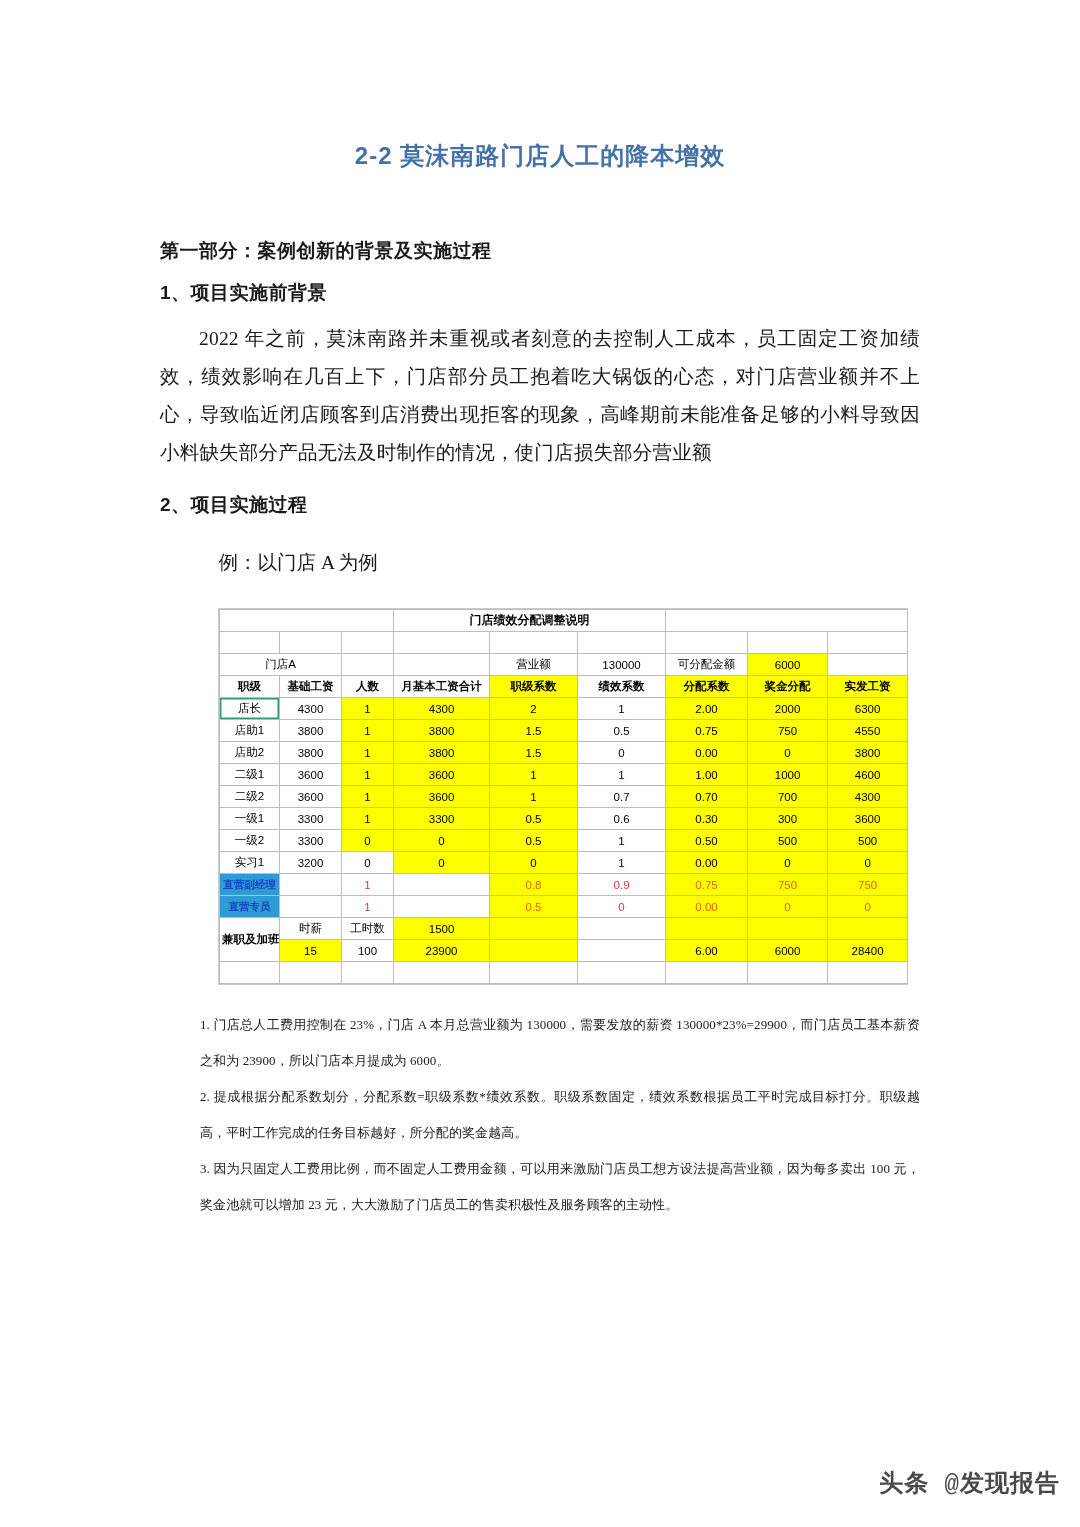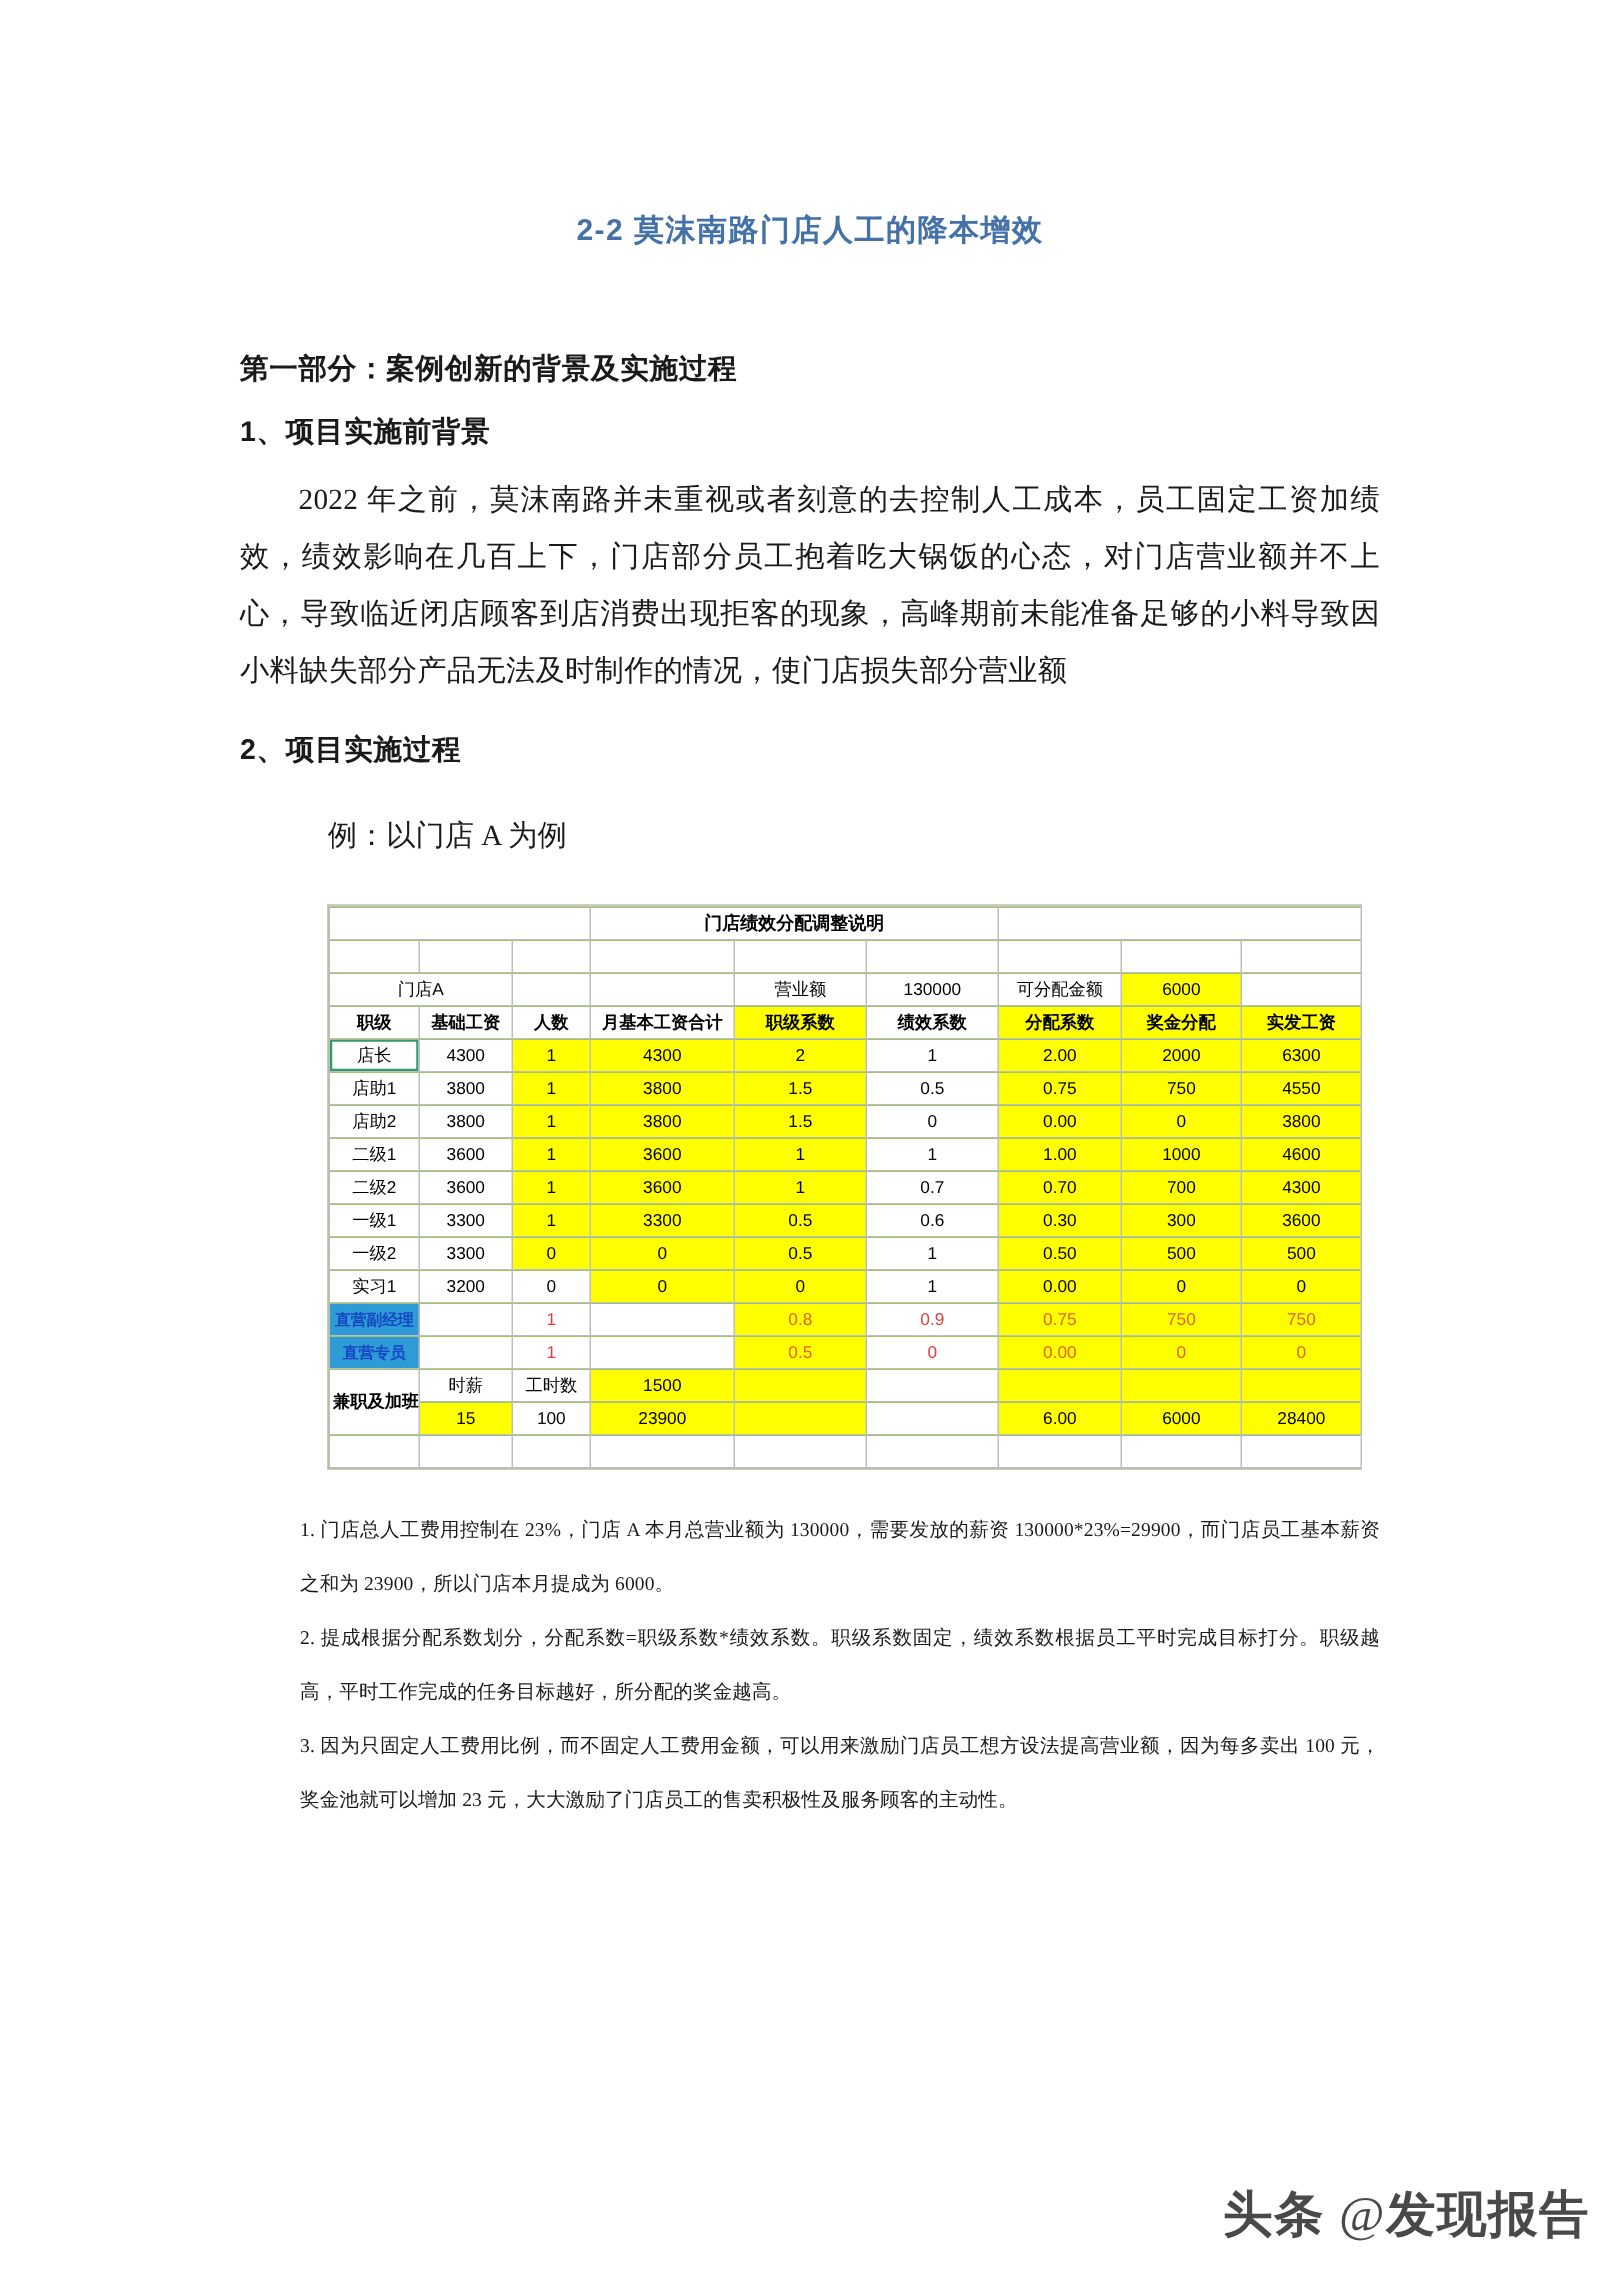--- a/index.html
+++ b/index.html
@@ -20,21 +20,21 @@
     height: 1527px;
     position: relative;
     box-sizing: border-box;
     padding: 0 160px;
   }
 
   
   .doc-title {
     text-align: center;
     color: #4472a8;
-    font-size: 20px;
+    font-size: 24px;
     font-weight: bold;
     letter-spacing: 1px;
     margin: 0;
     padding-top: 140px;
     font-family: "Liberation Sans", "DejaVu Sans", sans-serif;
   }
 
   
   .h-section {
     font-size: 19px;
@@ -134,24 +134,24 @@
   .colF { width: 88px; }
   .colG { width: 82px; }
   .colH { width: 80px; }
   .colI { width: 80px; }
 
   
   .watermark {
     position: absolute;
     right: 20px;
     bottom: 28px;
-    font-size: 33px;
+    font-size: 24px;
     font-weight: bold;
     color: #3a3a3a;
-    font-family: Liberation Serif, serif;
+    font-family: Liberation Mono, monospace;
     letter-spacing: 1px;
     opacity: .92;
     white-space: nowrap;
   }
   .watermark .at { font-weight: normal; }
 </style>
 </head>
 <body>
 
 <div class="page">

